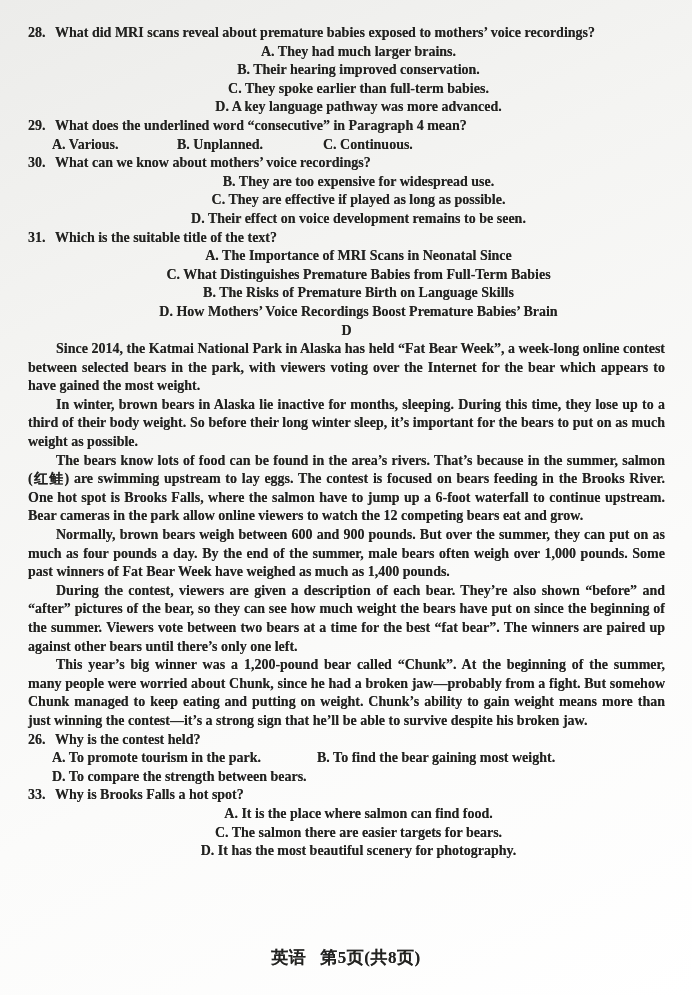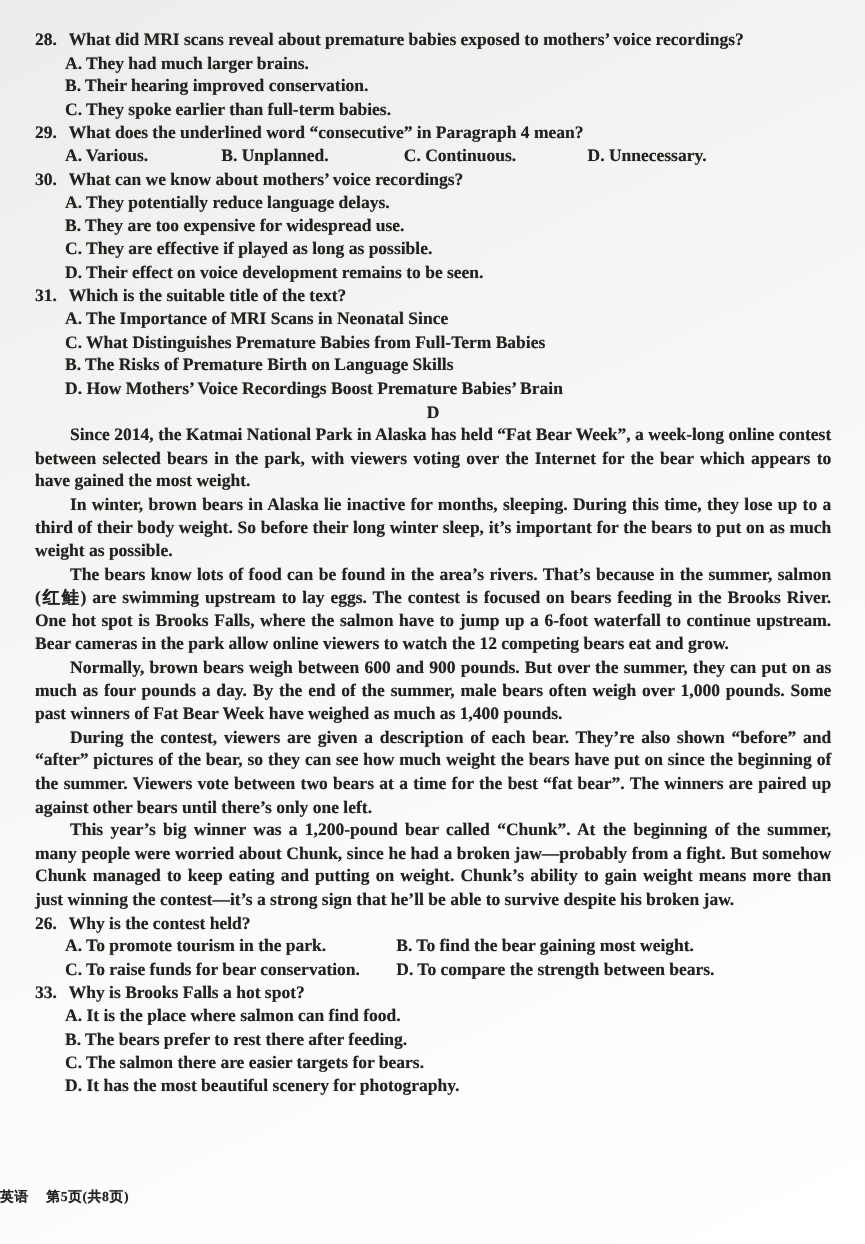--- a/index.html
+++ b/index.html
@@ -14,79 +14,78 @@
     font-family: "Liberation Serif", "DejaVu Serif", serif;
     font-weight: 600;
     font-size: 14px;
     line-height: 18.6px;
     text-shadow: 0 0 0.6px rgba(34,34,32,0.55);
     overflow: hidden;
   }
   .q-line { display: flex; }
   .q-num { flex: 0 0 27px; }
   .q-text { flex: 1; }
-  .opt { padding-left: 24px; }
+  .opt { padding-left: 24px; text-align: center; }
   .opt-row-4 {
     padding-left: 24px;
     display: grid;
     grid-template-columns: 125px 146px 147px auto;
   }
   .opt-grid-2 {
     padding-left: 24px;
     display: grid;
     grid-template-columns: 265px auto;
     font-family: Liberation Serif, serif;
   }
   .section-label { text-align: center; font-weight: 700; }
   .passage p { margin: 0; text-indent: 2em; text-align: justify; }
   .footer {
     position: absolute;
     left: 0; right: 0;
     top: 949px;
-    text-align: left;
-    font-size: 11px;
+    text-align: center;
+    font-size: 17px;
     font-weight: 700;
     letter-spacing: 0.5px;
   }
   .footer .subject { margin-right: 14px; }
 </style>
 </head>
 <body>
 
 <div class="page">
 
   <div class="question">
     <div class="q-line">
       <span class="q-num">28.</span>
       <span class="q-text">What did MRI scans reveal about premature babies exposed to mothers’ voice recordings?</span>
     </div>
     <div class="opt">A. They had much larger brains.</div>
     <div class="opt">B. Their hearing improved conservation.</div>
     <div class="opt">C. They spoke earlier than full-term babies.</div>
+    <div class="opt">D. A key language pathway was more advanced.</div>
   </div>
 
   <div class="question">
     <div class="q-line">
       <span class="q-num">29.</span>
       <span class="q-text">What does the underlined word “consecutive” in Paragraph 4 mean?</span>
     </div>
     <div class="opt-row-4">
       <span>A. Various.</span>
       <span>B. Unplanned.</span>
       <span>C. Continuous.</span>
-      <span>D. Unnecessary.</span>
     </div>
   </div>
 
   <div class="question">
     <div class="q-line">
       <span class="q-num">30.</span>
       <span class="q-text">What can we know about mothers’ voice recordings?</span>
     </div>
-    <div class="opt">A. They potentially reduce language delays.</div>
     <div class="opt">B. They are too expensive for widespread use.</div>
     <div class="opt">C. They are effective if played as long as possible.</div>
     <div class="opt">D. Their effect on voice development remains to be seen.</div>
   </div>
 
   <div class="question">
     <div class="q-line">
       <span class="q-num">31.</span>
       <span class="q-text">Which is the suitable title of the text?</span>
     </div>
@@ -108,32 +107,30 @@
   </div>
 
   <div class="question">
     <div class="q-line">
       <span class="q-num">26.</span>
       <span class="q-text">Why is the contest held?</span>
     </div>
     <div class="opt-grid-2">
       <span>A. To promote tourism in the park.</span>
       <span>B. To find the bear gaining most weight.</span>
-      <span>C. To raise funds for bear conservation.</span>
       <span>D. To compare the strength between bears.</span>
     </div>
   </div>
 
   <div class="question">
     <div class="q-line">
       <span class="q-num">33.</span>
       <span class="q-text">Why is Brooks Falls a hot spot?</span>
     </div>
     <div class="opt">A. It is the place where salmon can find food.</div>
-    <div class="opt">B. The bears prefer to rest there after feeding.</div>
     <div class="opt">C. The salmon there are easier targets for bears.</div>
     <div class="opt">D. It has the most beautiful scenery for photography.</div>
   </div>
 
   <div class="footer">
     <span class="subject">英语</span><span>第5页(共8页)</span>
   </div>
 
 </div>
 

